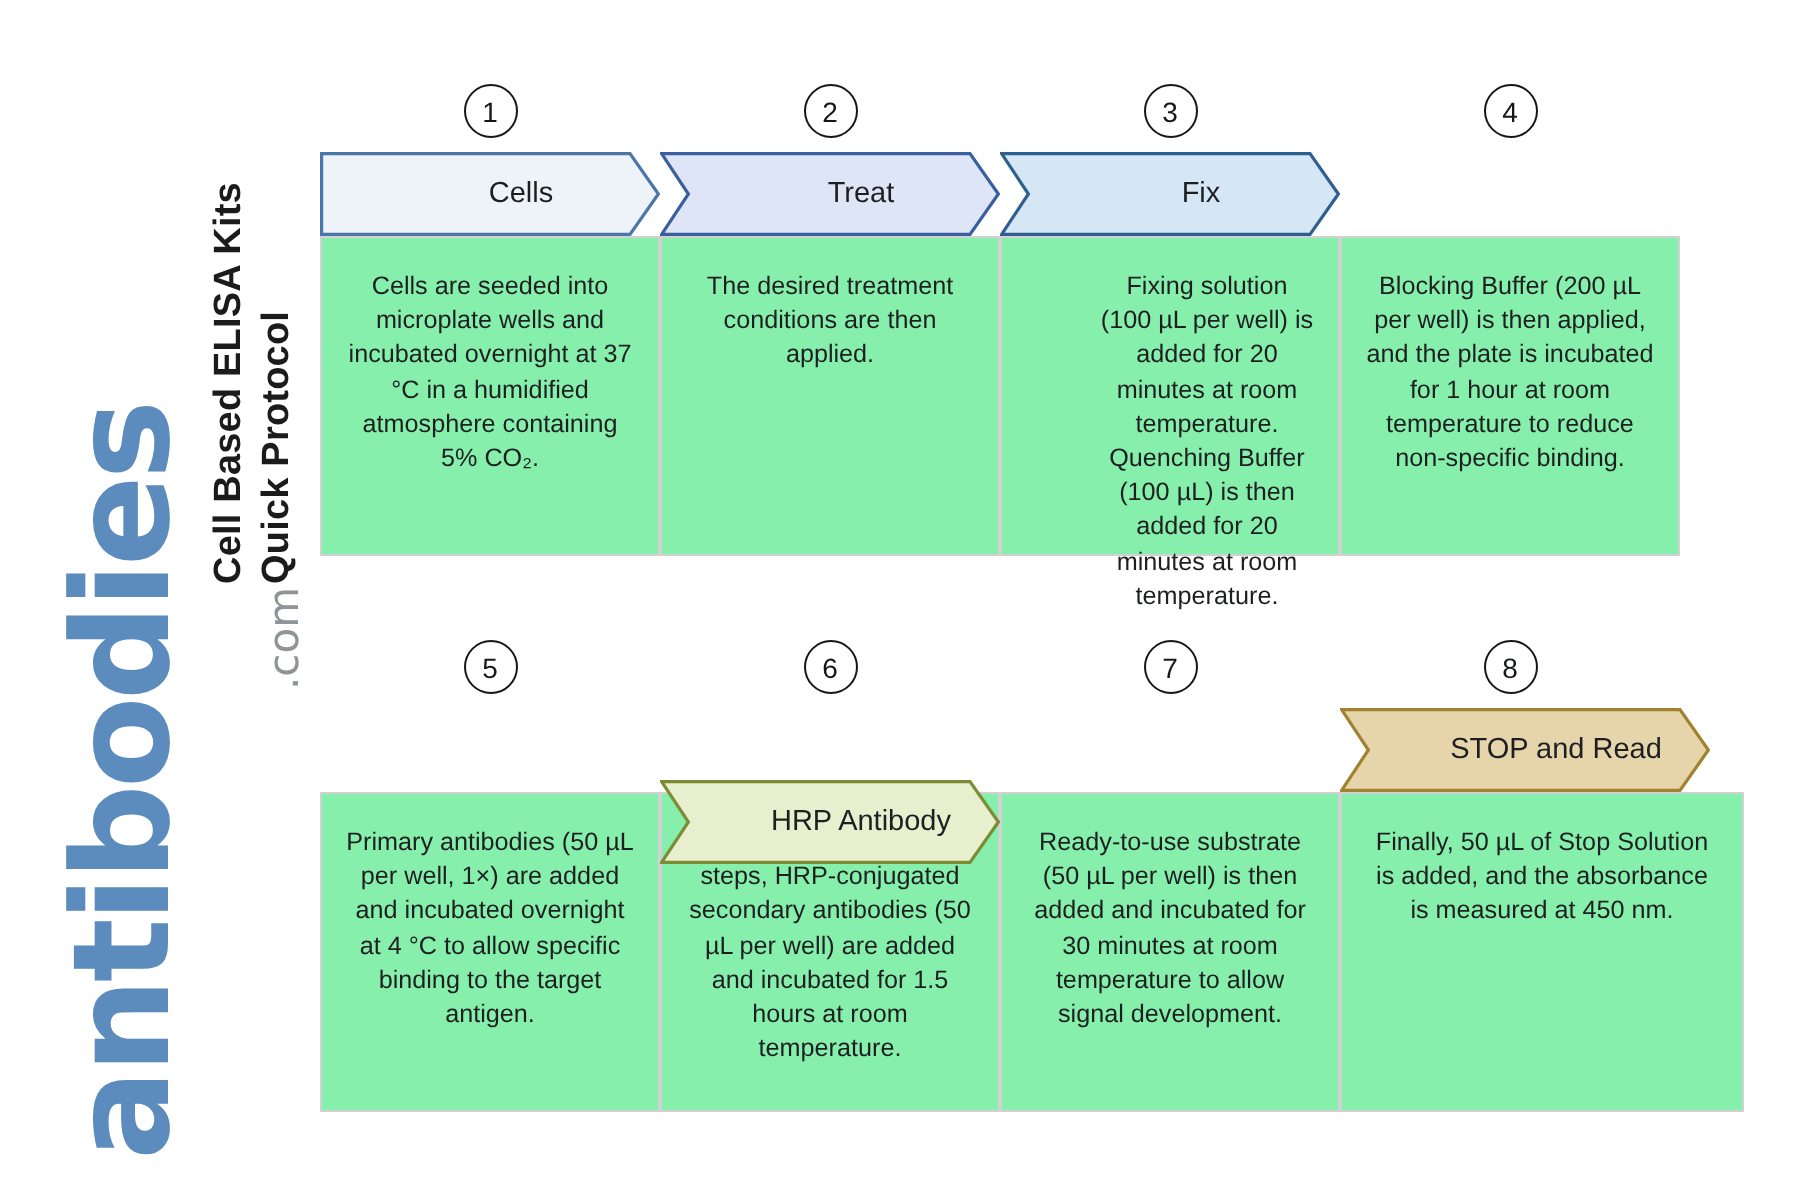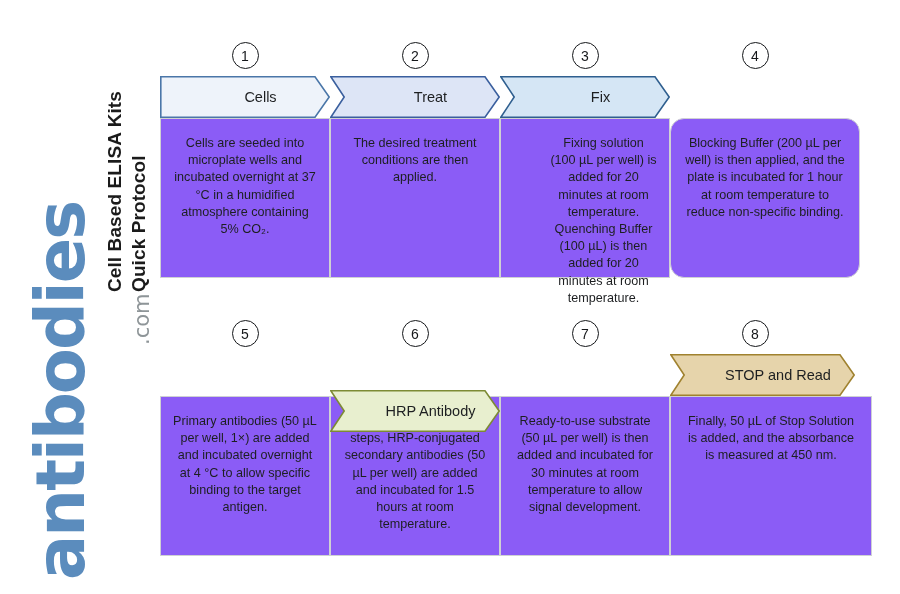--- a/index.html
+++ b/index.html
@@ -73,21 +73,21 @@
     font-size:14.5px;color:#1d1f21;padding-left:29px;
   }
   .chev span{position:relative;z-index:2;padding-left:2px;}
   .chev .shape{position:absolute;left:0;top:0;width:100%;height:100%;z-index:1;}
 
   
   .bodies{position:absolute;left:0;top:78px;width:680px;height:0;}
   .bodybox{
     position:absolute;top:0;
     height:160px;
-    background:#8b5cf6;
+    background:#86efac;
     border:1px solid #cfd1d3;
     box-sizing:border-box;
     display:flex;align-items:flex-start;justify-content:center;
     padding:16px 11px 10px 11px;
   }
   .bodytext{
     font-size:12.6px;
     line-height:17.2px;
     color:#1d1f21;
     text-align:center;
@@ -143,21 +143,21 @@
     <div class="bodies">
         <div class="bodybox" style="left: 0px; width: 170px;">
           <div class="bodytext">Cells are seeded into microplate wells and incubated overnight at 37 °C in a humidified atmosphere containing 5% CO₂.</div>
         </div>
         <div class="bodybox" style="left: 170px; width: 170px;">
           <div class="bodytext">The desired treatment conditions are then applied.</div>
         </div>
         <div class="bodybox" style="left: 340px; width: 170px; padding-left: 48px;">
           <div class="bodytext">Fixing solution (100 µL per well) is added for 20 minutes at room temperature. Quenching Buffer (100 µL) is then added for 20 minutes at room temperature.</div>
         </div>
-        <div class="bodybox" style="left: 510px; width: 190px; border-radius: 14px;">
+        <div class="bodybox" style="left: 510px; width: 170px;">
           <div class="bodytext">Blocking Buffer (200 µL per well) is then applied, and the plate is incubated for 1 hour at room temperature to reduce non-specific binding.</div>
         </div>
       </div>
   </div>
 
   <div class="row" id="row2">
     <div class="numbers">
         <div class="numcircle" style="left: 71.5px;">
           <span>5</span>
         </div>

